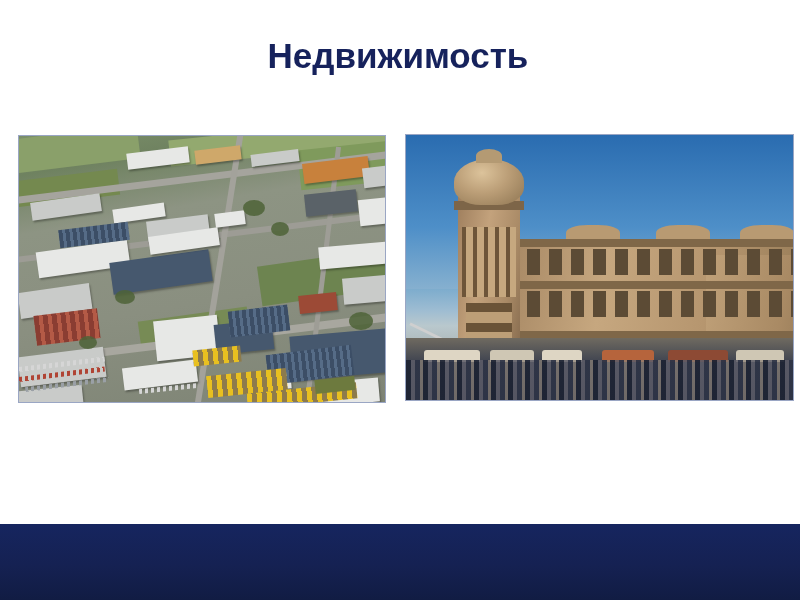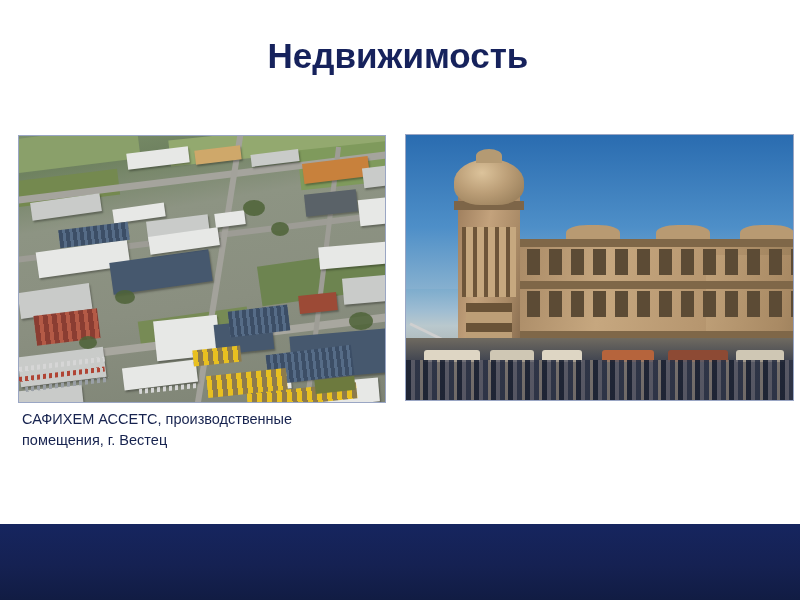--- a/index.html
+++ b/index.html
@@ -523,20 +523,19 @@
           <div class="awning a3"></div>
           <div class="awning a4"></div>
           <div class="awning a5"></div>
           <div class="awning a6"></div>
           <div class="crowd"></div>
         </div>
       </div>
     </div>
   </div>
 
-  <div class="caption caption-left">САФИХЕМ АССЕТС, производственные помещения, г. Вестец</div>
 
 
   <div class="footer">
     
   </div>
 
 </div>
 
 </body></html>

